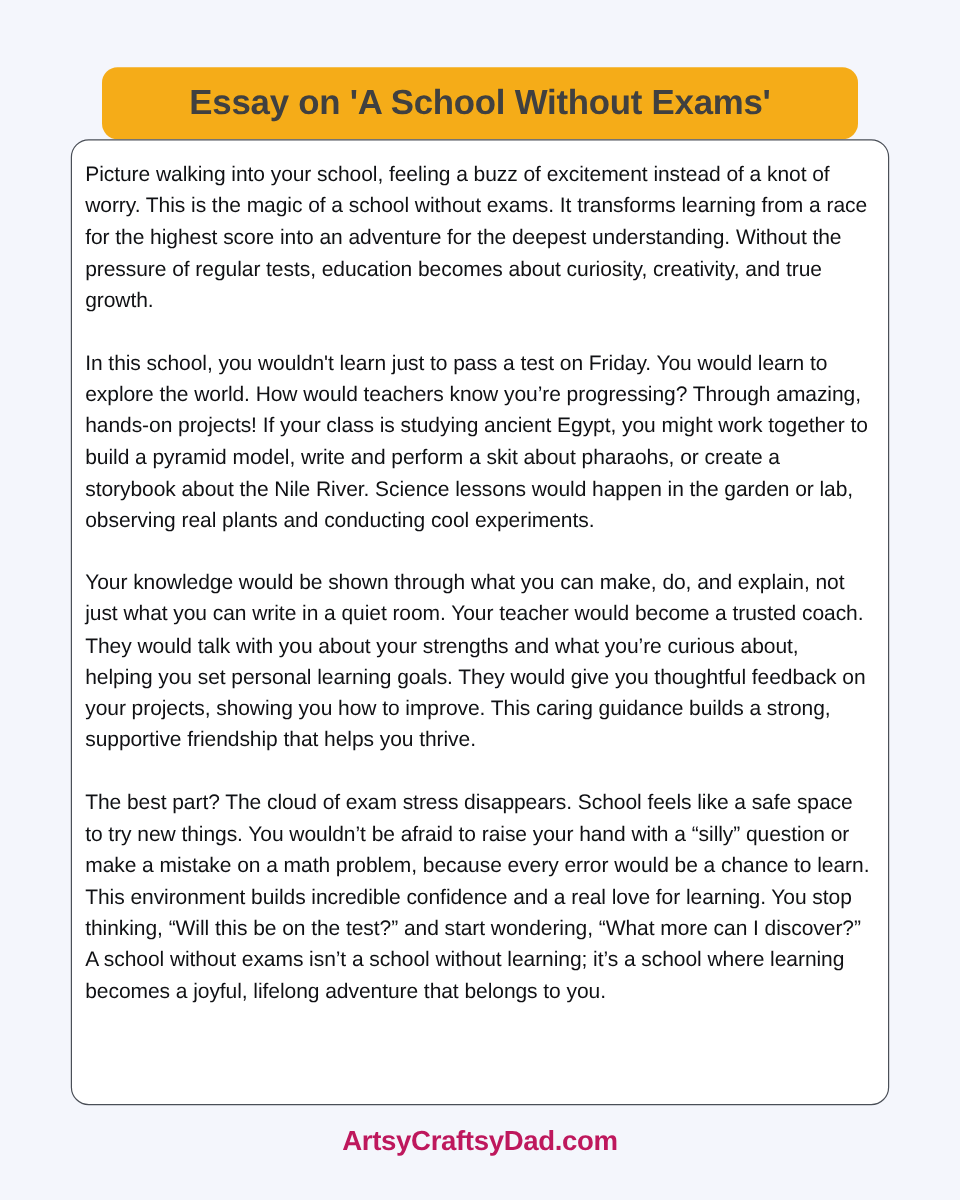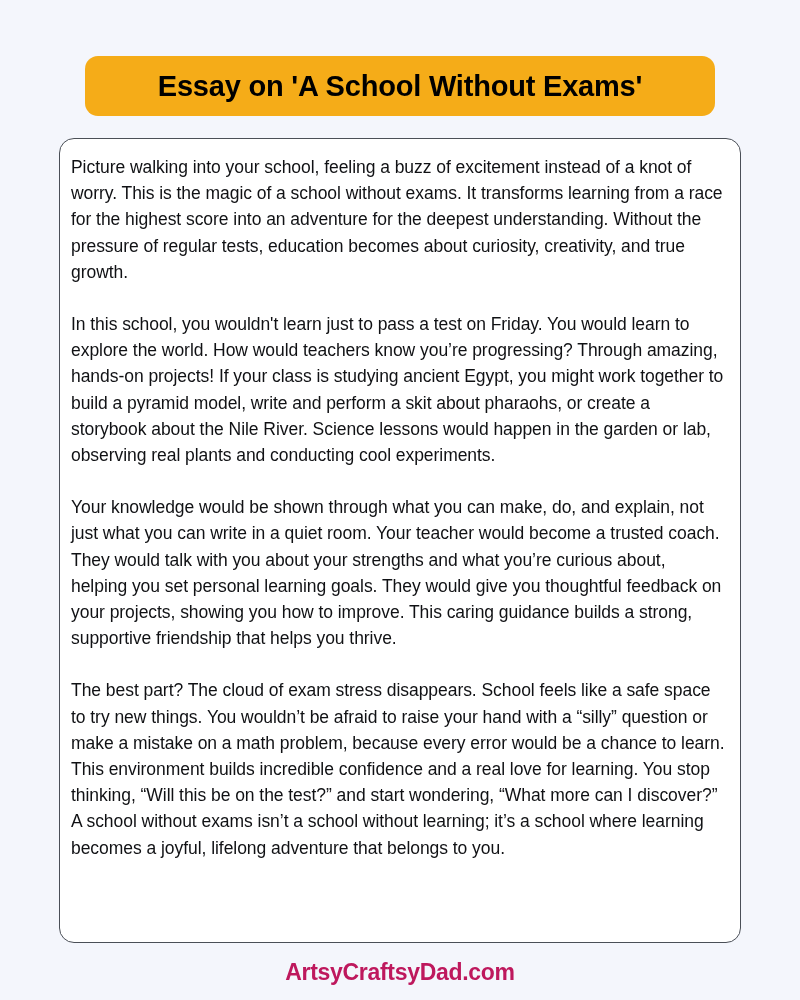--- a/index.html
+++ b/index.html
@@ -30,27 +30,26 @@
     background: #f5ac18;
     border-radius: 13px;
     display: flex;
     align-items: center;
     justify-content: center;
     box-sizing: border-box;
   }
   .title-text {
     font-size: 29px;
     font-weight: bold;
-    color: #000000;
+    color: #404040;
     letter-spacing: -0.2px;
     white-space: nowrap;
     line-height: 1;
   }
   .essay-card {
-    margin-top: 22px;
     width: 682px;
     height: 805px;
     background: #ffffff;
     border: 1.5px solid #4a4f57;
     border-radius: 15px;
     box-sizing: border-box;
     padding: 15px 14px 10px 11px;
     overflow: hidden;
   }
   .essay-body {

